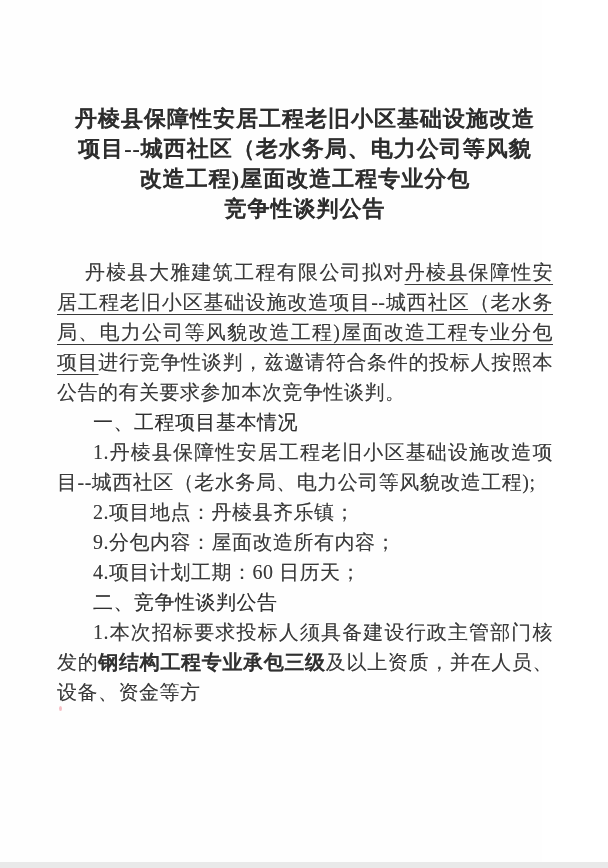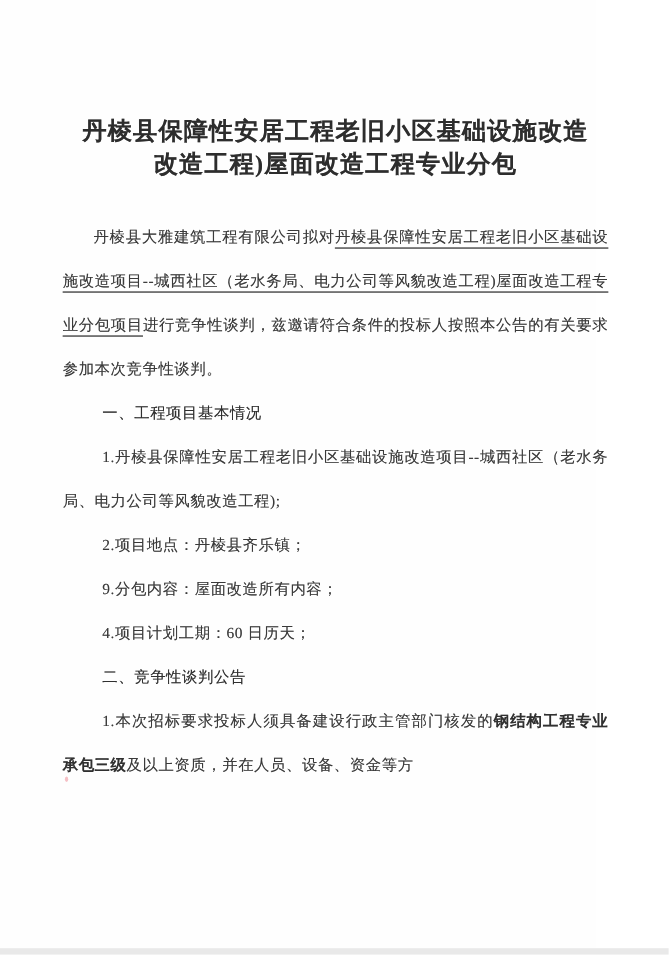--- a/index.html
+++ b/index.html
@@ -27,22 +27,22 @@
     margin-top: 104px;
     text-align: center;
     font-weight: bold;
     font-size: 22px;
     line-height: 30px;
     letter-spacing: 1px;
     color: #2d2d2d;
     text-shadow: 0 0 0.6px rgba(45,45,45,0.55);
   }
   .body-text {
-    font-size: 14px;
-    line-height: 40px;
+    font-size: 20px;
+    line-height: 30px;
     letter-spacing: 0.5px;
     text-align: justify;
     text-justify: inter-ideograph;
     color: #3a3a3a;
     text-shadow: 0 0 0.5px rgba(58,58,58,0.45);
   }
   .intro {
     margin-top: 33px;
     text-indent: 28px;
   }
@@ -83,21 +83,23 @@
   }
 </style>
 </head>
 <body>
 
 <div class="scan-page">
   <div class="page-content">
 
     <div class="doc-title">
       <div>丹棱县保障性安居工程老旧小区基础设施改造</div>
+      <div>项目--城西社区（老水务局、电力公司等风貌</div>
       <div>改造工程)屋面改造工程专业分包</div>
+      <div>竞争性谈判公告</div>
     </div>
 
     <p class="body-text intro"><span>丹棱县大雅建筑工程有限公司拟对</span><u>丹棱县保障性安居工程老旧小区基础设施改造项目--城西社区（老水务局、电力公司等风貌改造工程)屋面改造工程专业分包项目</u><span>进行竞争性谈判，兹邀请符合条件的投标人按照本公告的有关要求参加本次竞争性谈判。</span></p>
 
     <p class="body-text doc-heading">一、工程项目基本情况</p>
 
     <p class="body-text doc-item">1.丹棱县保障性安居工程老旧小区基础设施改造项目--城西社区（老水务局、电力公司等风貌改造工程);</p>
     <p class="body-text doc-item">2.项目地点：丹棱县齐乐镇；</p>
     <p class="body-text doc-item">9.分包内容：屋面改造所有内容；</p>
     <p class="body-text doc-item">4.项目计划工期：60 日历天；</p>

